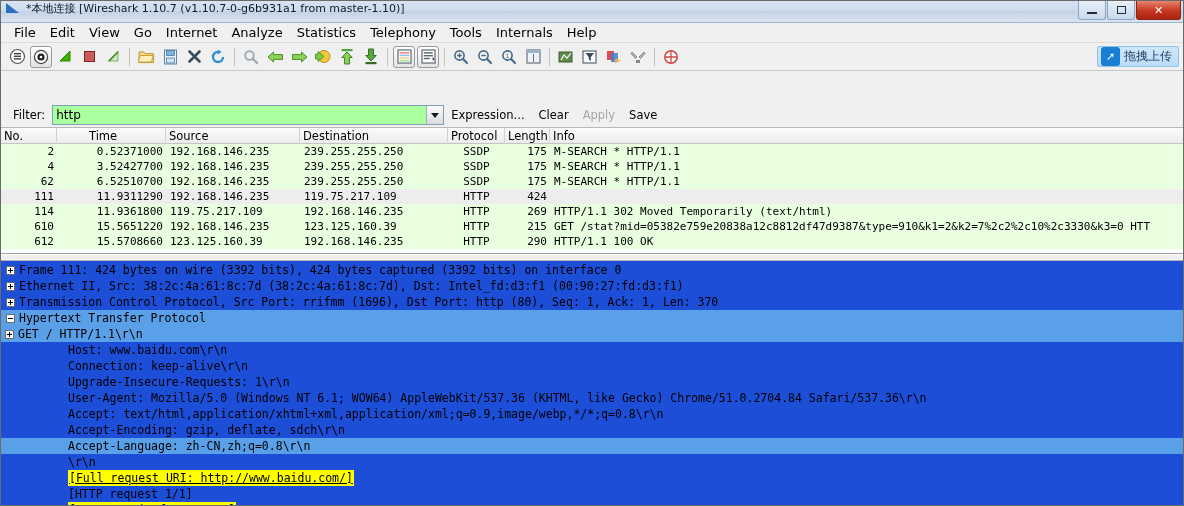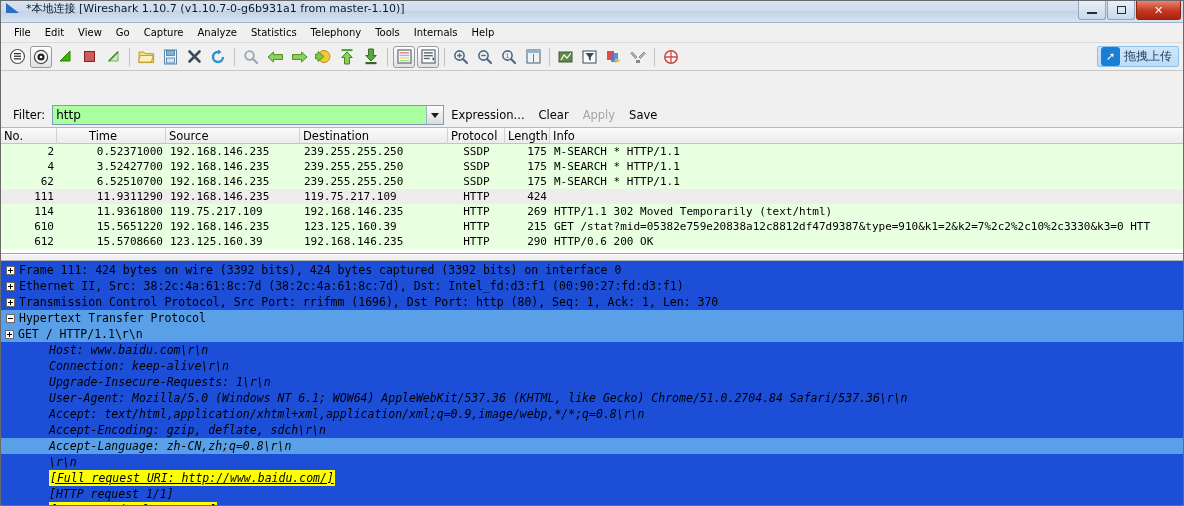--- a/index.html
+++ b/index.html
@@ -78,21 +78,21 @@
   .menubar {
     height: 20px;
     background: #f0f0f0;
     display: flex;
     align-items: center;
     padding-left: 6px;
     border-bottom: 1px solid #dcdcdc;
     flex: 0 0 auto;
   }
   .menu-item {
-    font-size: 10px;
+    font-size: 13px;
     color: #000;
     padding: 2px 7px;
     cursor: default;
     white-space: nowrap;
   }
 
   
   .toolbar {
     height: 28px;
     background: #f0f0f0;
@@ -294,21 +294,21 @@
     position:absolute; left:1px; top:3.5px;
     width:5px; height:1px; background:#000;
   }
   .twisty.plus::after {
     content:"";
     position:absolute; left:3px; top:1.5px;
     width:1px; height:5px; background:#000;
   }
   .indent0 { padding-left: 5px; }
   .indent1 { padding-left: 4px; }
-  .indent2 { padding-left: 35px; font-style: italic; }
+  .indent2 { padding-left: 54px; }
   .dtext { display:inline-block; }
   .hl-yellow {
     background: #ffff00;
     text-decoration: underline;
     padding: 0 1px;
   }
 </style>
 </head>
 <body>
 
@@ -326,21 +326,21 @@
       </div>
       <div class="win-btn close">✕</div>
     </div>
   </div>
 
   <div class="menubar">
     <div class="menu-item">File</div>
     <div class="menu-item">Edit</div>
     <div class="menu-item">View</div>
     <div class="menu-item">Go</div>
-    <div class="menu-item">Capture</div>
+    <div class="menu-item">Internet</div>
     <div class="menu-item">Analyze</div>
     <div class="menu-item">Statistics</div>
     <div class="menu-item">Telephony</div>
     <div class="menu-item">Tools</div>
     <div class="menu-item">Internals</div>
     <div class="menu-item">Help</div>
   </div>
 
   <div class="toolbar">
 
@@ -614,21 +614,21 @@
           <div class="c-len">215</div>
           <div class="c-info">GET /stat?mid=05382e759e20838a12c8812df47d9387&amp;type=910&amp;k1=2&amp;k2=7%2c2%2c10%2c3330&amp;k3=0 HTT</div>
         </div>
         <div class="plrow">
           <div class="c-no">612</div>
           <div class="c-time">15.5708660</div>
           <div class="c-src">123.125.160.39</div>
           <div class="c-dst">192.168.146.235</div>
           <div class="c-proto">HTTP</div>
           <div class="c-len">290</div>
-          <div class="c-info">HTTP/0.6 200 OK</div>
+          <div class="c-info">HTTP/1.1 100 OK</div>
         </div>
       </div>
   </div>
 
   <div class="splitter"></div>
 
   <div class="detail" id="detail-pane">
       <div class="drow indent0">
         <span class="twisty plus"></span>
         <span class="dtext">Frame 111: 424 bytes on wire (3392 bits), 424 bytes captured (3392 bits) on interface 0</span>

